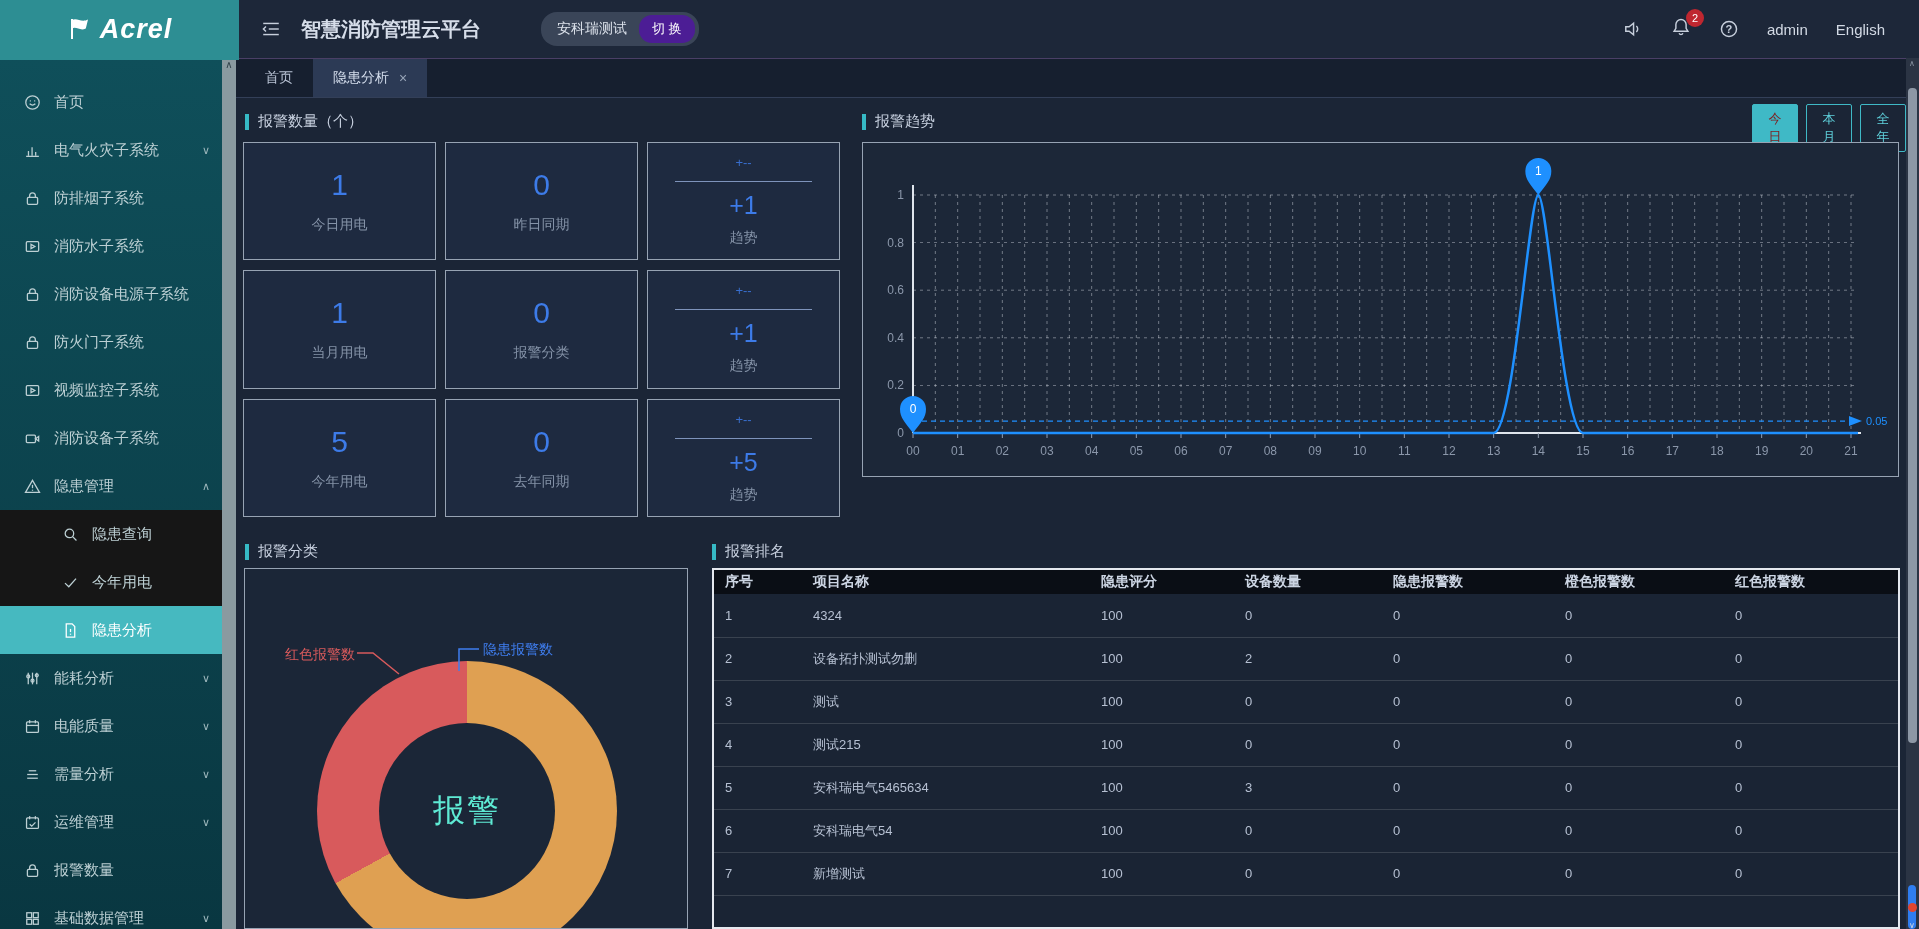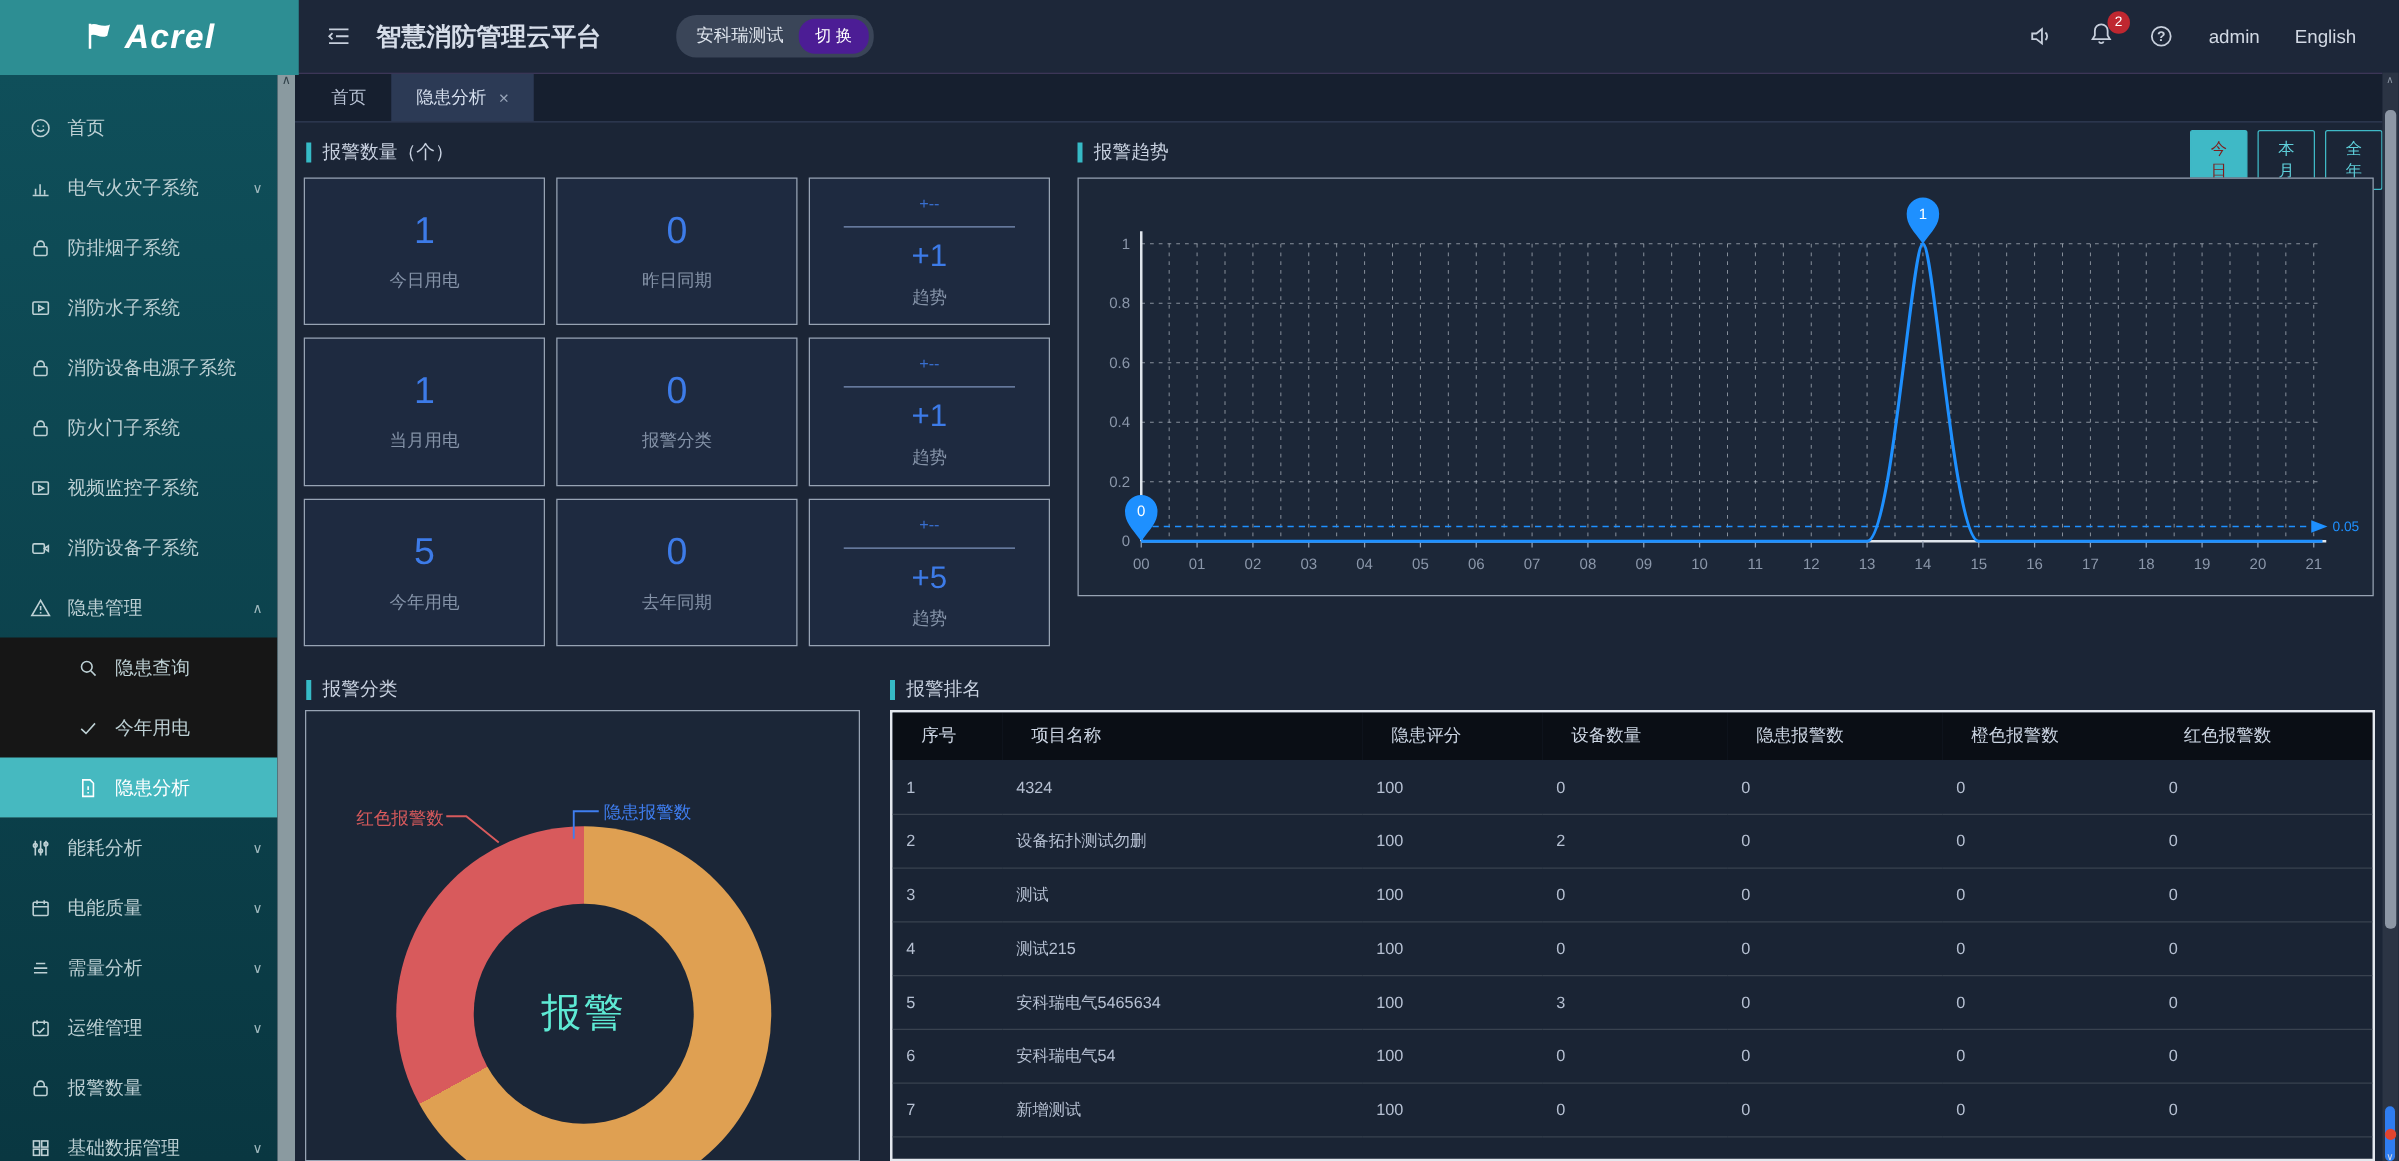--- a/index.html
+++ b/index.html
@@ -82,21 +82,21 @@
 .leader-svg{position:absolute;left:0;top:0;width:444px;height:140px;pointer-events:none}
 .lead-red{fill:none;stroke:#d85a5c;stroke-width:1.5}
 .lead-blue{fill:none;stroke:#3f7ef0;stroke-width:1.5}
 .pie-label{position:absolute;font-size:14px}
 .pie-label.blue{left:238px;top:72px;color:#3f7ef0}
 .pie-label.red{left:40px;top:77px;color:#d85a5c}
 
 
 .rank-card{position:absolute;left:476px;top:470px;width:1188px;height:361px;background:#1a2434;border:2px solid #e4e8ee;overflow:hidden}
 table{width:100%;border-collapse:collapse;table-layout:fixed}
-thead th{background:#0a0e15;height:38px;text-align:left;padding-left:23px;font-size:14px;color:#ccd5e3;font-weight:normal}
+thead th{background:#0a0e15;height:24px;text-align:left;padding-left:11px;font-size:14px;color:#ccd5e3;font-weight:bold}
 tbody td{height:43px;padding-left:11px;font-size:13px;color:#b6c0d2;border-top:1px solid #39424f}
 tbody tr:first-child td{border-top:none}
 tbody tr{cursor:default}
 tr.spacer td{height:22px}
 
 
 .page-scroll{position:absolute;right:0;top:58px;width:13px;height:871px;background:#2b3444;z-index:6}
 .page-scroll .arr-up{position:absolute;top:1px;left:3px;color:#8a95a3;font-size:8px;cursor:pointer}
 .ps-thumb{position:absolute;left:2px;top:30px;width:9px;height:655px;background:#8d97a5;border-radius:4px;cursor:pointer}
 .ps-blue{position:absolute;left:2px;bottom:0;width:8px;height:44px;background:#2f7df0;border-radius:4px;cursor:pointer}

